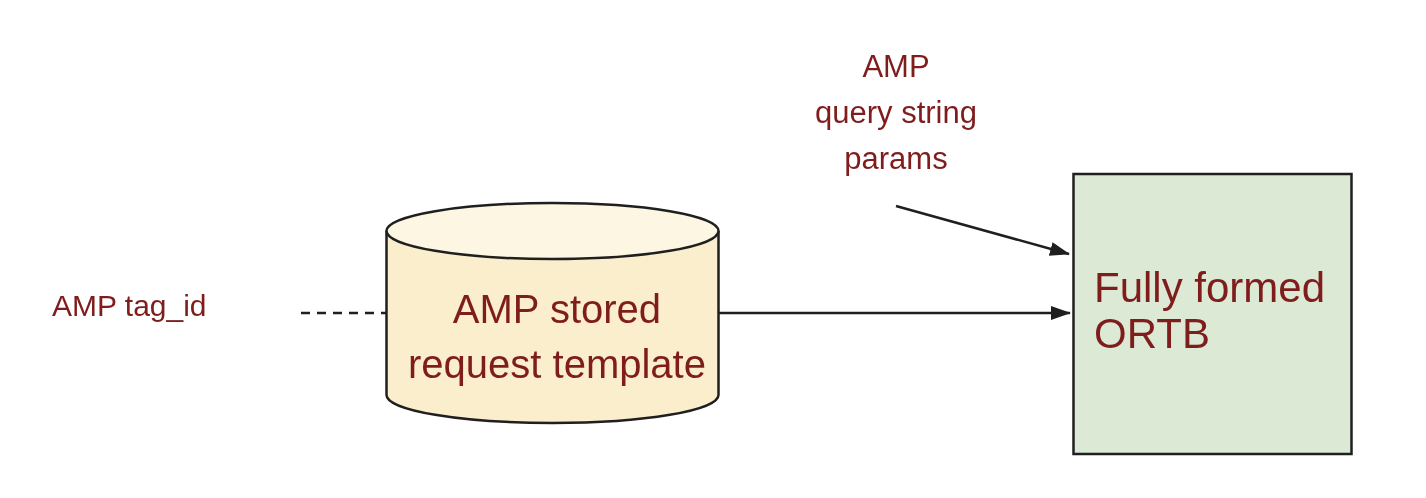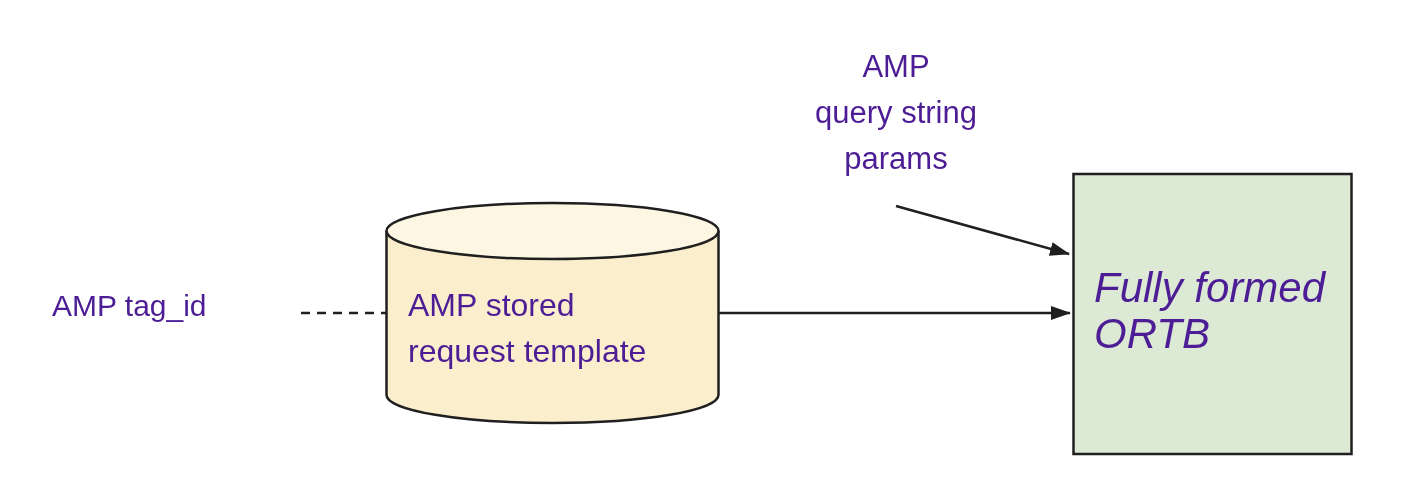--- a/index.html
+++ b/index.html
@@ -29,40 +29,40 @@
     stroke: #1f1f1f;
     stroke-width: 2.5;
     fill: none;
   }
   .edge.dashed {
     stroke-dasharray: 9 7;
   }
   .label {
     position: absolute;
     white-space: pre-line;
-    color: #4c1d95;
+    color: #7f1d1d;
   }
   .label-tagid {
     left: 52px;
     top: 283px;
     font-size: 30px;
     line-height: 46px;
   }
   .label-cylinder {
     left: 408px;
     top: 282px;
-    font-size: 32px;
-    line-height: 46px;
+    font-size: 40px;
+    line-height: 55px;
+    text-align: center;
   }
   .label-box {
     left: 1094px;
     top: 265px;
     font-size: 42px;
     line-height: 46px;
-    font-style: italic;
   }
   .label-queryparams {
     left: 746px;
     top: 44px;
     width: 300px;
     text-align: center;
     font-size: 31px;
     line-height: 46px;
   }
 </style>

